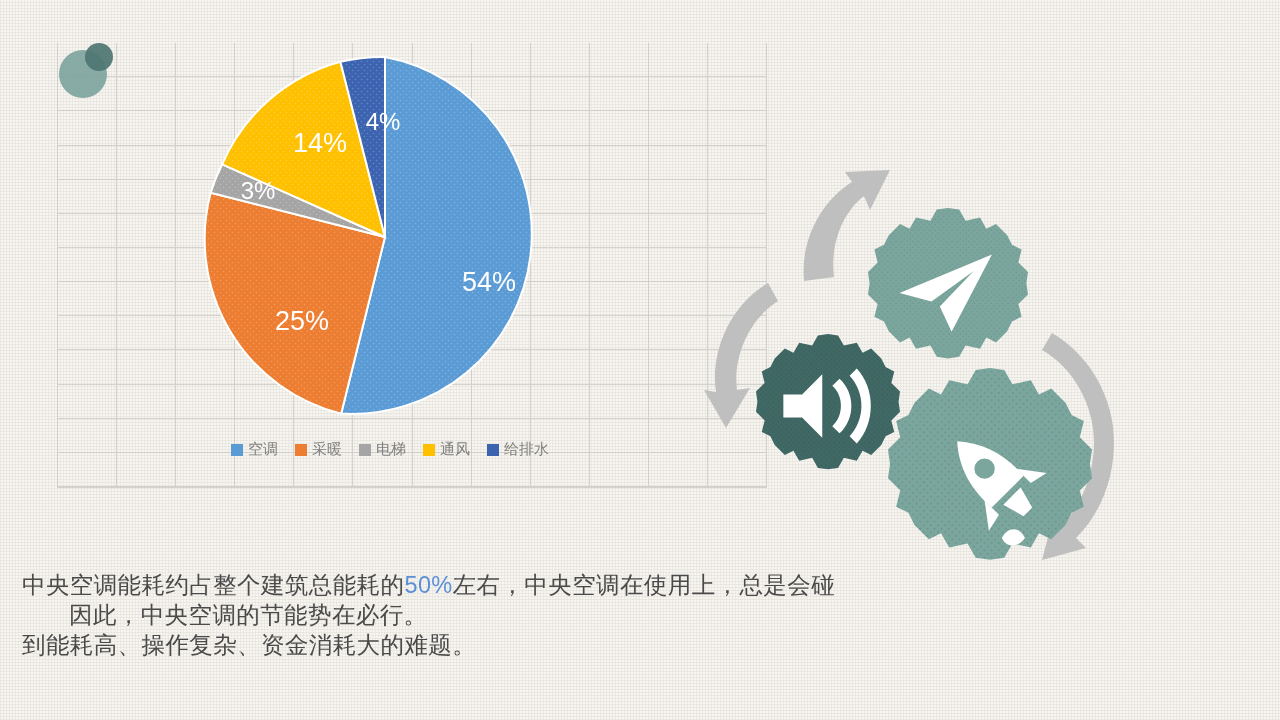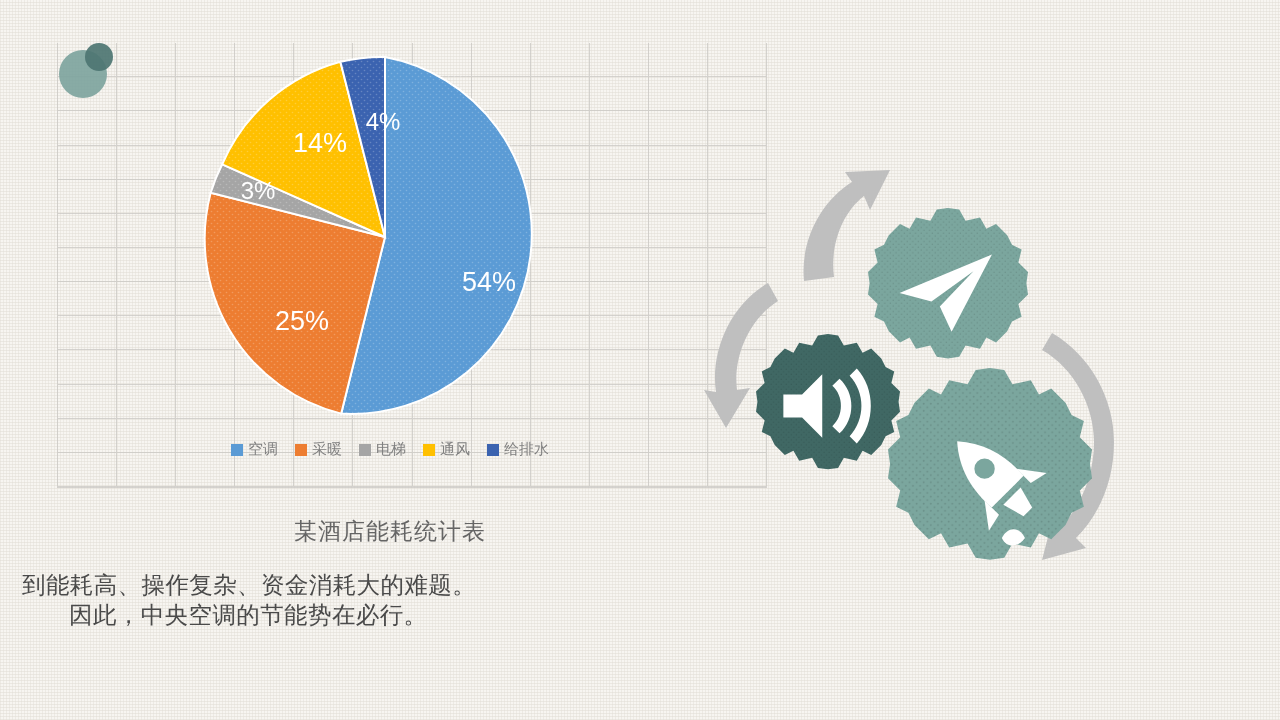--- a/index.html
+++ b/index.html
@@ -209,21 +209,20 @@
     <div class="legend-item">
       <span class="legend-swatch" style="background:#ffc000"></span>
       <span class="legend-text">通风</span>
     </div>
     <div class="legend-item">
       <span class="legend-swatch" style="background:#3b63b0"></span>
       <span class="legend-text">给排水</span>
     </div>
   </div>
 
-  <div class="chart-caption">某酒店能耗统计表</div>
 
   <div class="gears">
     <svg width="430" height="420" viewBox="0 0 430 420" xmlns="http://www.w3.org/2000/svg">
       <defs>
         <pattern id="gdots" width="7" height="7" patternUnits="userSpaceOnUse">
           <circle cx="1.5" cy="1.5" r="0.9" fill="rgba(0,0,0,0.13)"></circle>
           <circle cx="5" cy="5" r="0.9" fill="rgba(0,0,0,0.13)"></circle>
         </pattern>
 
         <g id="gear-shape">
@@ -270,17 +269,18 @@
           <path d="M-22,6 L-40,30 L-22,26 Z"></path>
           <path d="M22,6 L40,30 L22,26 Z"></path>
           <path d="M-12,22 L12,22 L6,44 L-6,44 Z"></path>
           <path d="M-36,44 C-24,40 -16,48 -20,60 C-32,62 -40,54 -36,44 Z"></path>
         </g>
       </g>
     </svg>
   </div>
 
   <div class="body-copy">
+    <div><span>中央空调能耗约占整个建筑总能耗的</span><span class="hl">50%</span><span>左右，中央空调在使用上，总是会碰</span></div>
+    <div><span class="indent"></span><span>因此，中央空调的节能势在必行。</span></div>
     <div>到能耗高、操作复杂、资金消耗大的难题。</div>
-    <div><span class="indent"></span><span>因此，中央空调的节能势在必行。</span></div>
   </div>
 
 </div>
 
 </body></html>

